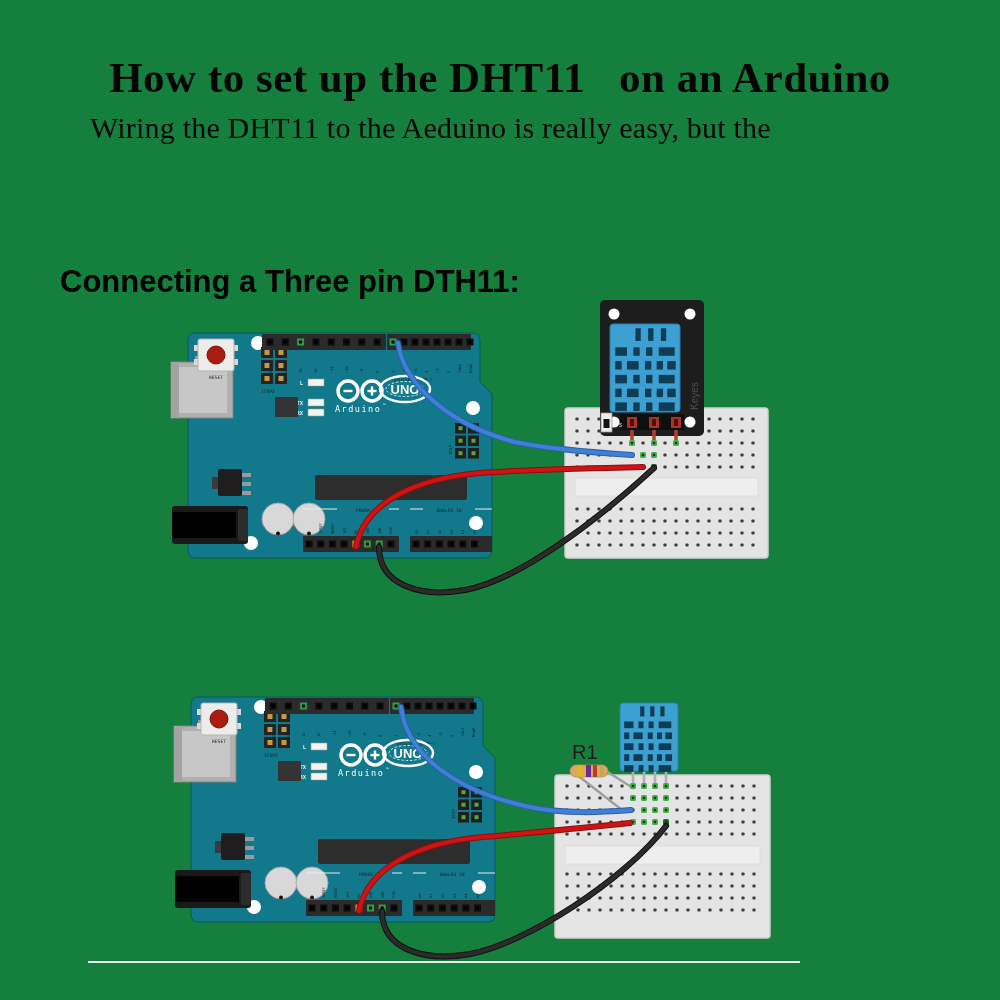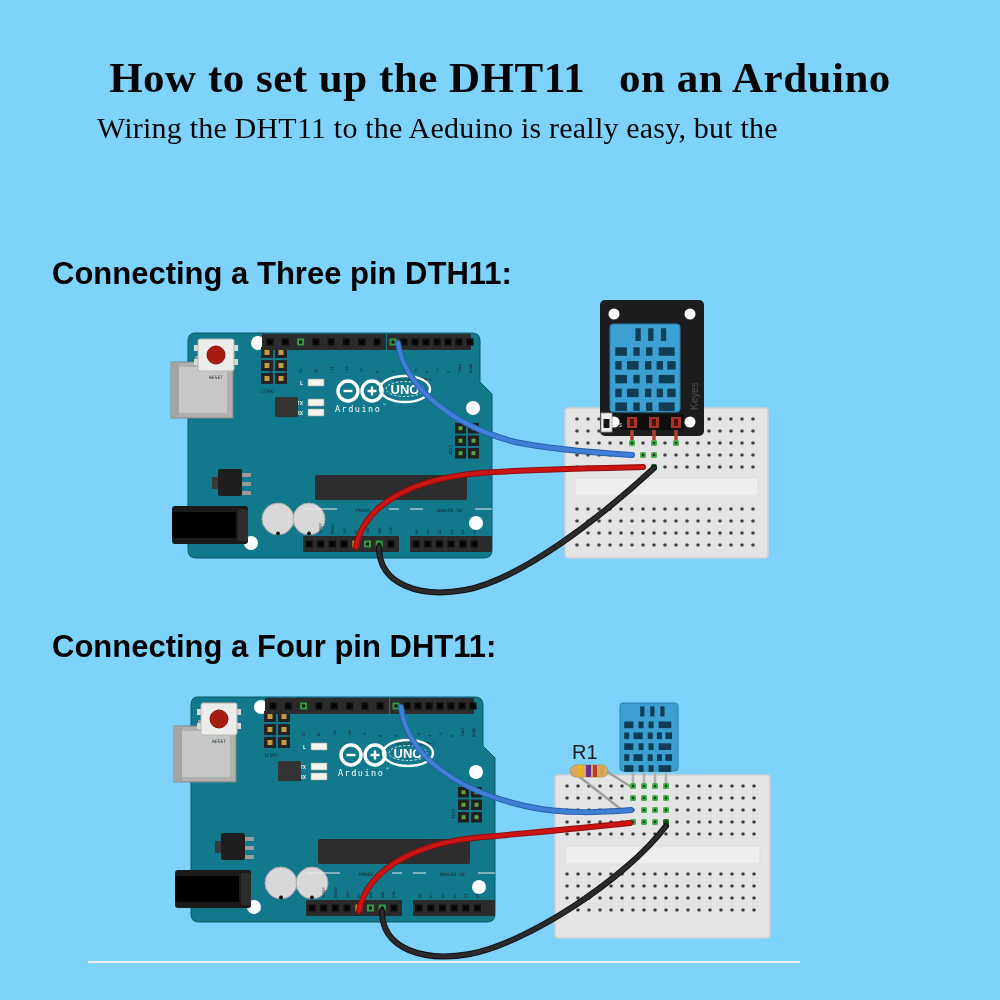--- a/index.html
+++ b/index.html
@@ -1,38 +1,37 @@
 <!DOCTYPE html>
 <html><head>
 <meta charset="utf-8">
 <style>
   html,body{margin:0;padding:0;background:#ffffff;}
-  .page{position:relative;width:1000px;height:1000px;background:#7dd3fc;overflow:hidden;
+  .page{position:relative;width:1000px;height:1000px;background:#15803d;overflow:hidden;
         font-family:"Liberation Serif", serif;color:#050505;}
   .title{position:absolute;top:24px;left:0;width:1000px;text-align:center;
          font-family:"Liberation Serif", serif;font-weight:700;font-size:43px;
          white-space:pre;letter-spacing:0.5px;}
-  .intro{position:absolute;top:100px;left:97px;width:840px;
+  .intro{position:absolute;top:100px;left:90px;width:840px;
          font-size:30px;line-height:55px;letter-spacing:0.2px;}
-  .section-heading{position:absolute;left:48px;margin:4px;
+  .section-heading{position:absolute;left:48px;margin:12px;
          font-family:"Liberation Sans", sans-serif;font-weight:700;font-size:31px;color:#000;}
   #heading1{top:252px;}
   #heading2{top:625px;}
   .diagram-layer{position:absolute;top:0;left:0;}
 </style>
 </head>
 <body>
 
 <div class="page">
   <h1 class="title">How to set up the DHT11   on an Arduino</h1>
   <div class="intro">
     <div>Wiring the DHT11 to the Aeduino is really easy, but the</div>
   </div>
   <h2 class="section-heading" id="heading1">Connecting a Three pin DTH11:</h2>
-  <h2 class="section-heading" id="heading2">Connecting a Four pin DHT11:</h2>
   <svg class="diagram-layer" id="diagrams" width="1000" height="1000" viewBox="0 0 1000 1000">
       <g>
         <g transform="translate(185,333)" font-family="DejaVu Sans Mono, monospace">
           <path d="M 10 0 H 287 Q 295 0 295 8 V 49 L 307 61 V 217 Q 307 225 299 225 H 11 Q 3 225 3 217 V 8 Q 3 0 10 0 Z" fill="#11798b" stroke="#0b5663" stroke-width="1"></path>
           <circle cx="73" cy="10" r="7" fill="#ffffff"></circle>
           <circle cx="288" cy="75" r="7" fill="#ffffff"></circle>
           <circle cx="291" cy="190" r="7" fill="#ffffff"></circle>
           <circle cx="66" cy="210" r="7" fill="#ffffff"></circle>
           <g>
     <rect x="10" y="23" width="14" height="6" fill="#999"></rect>

